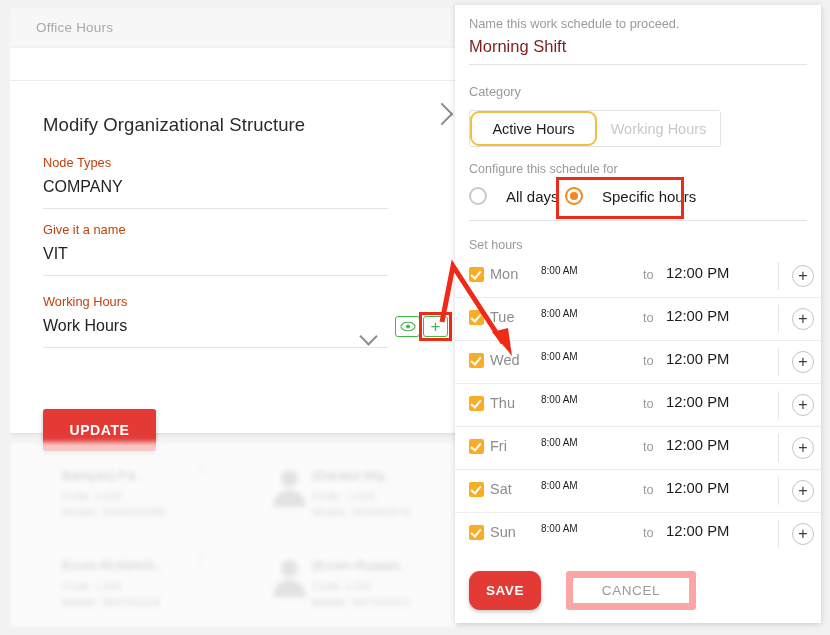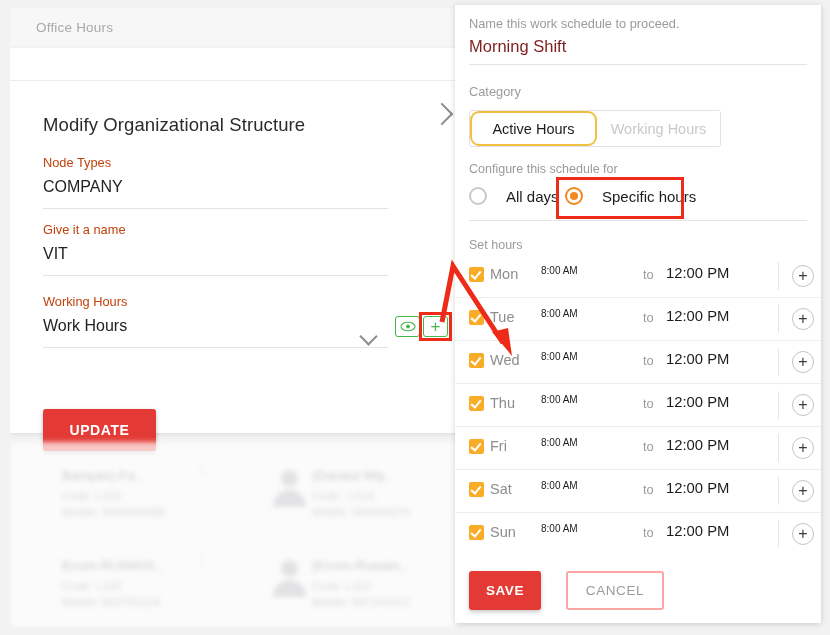--- a/index.html
+++ b/index.html
@@ -447,37 +447,37 @@
   }
 
   #save-btn {
     position: absolute;
     left: 14px;
     top: 566px;
     width: 72px;
     height: 39px;
     background: #e43a35;
     border: none;
-    border-radius: 3px;
+    border-radius: 11px;
     color: #fff;
     font-size: 13.5px;
     font-weight: bold;
     letter-spacing: .6px;
     font-family: "Liberation Sans", sans-serif;
     box-shadow: 0 2px 4px rgba(0,0,0,.22);
     cursor: pointer;
   }
   #cancel-btn {
     position: absolute;
     left: 111px;
     top: 566px;
-    width: 98px;
+    width: 130px;
     height: 39px;
     background: #fff;
-    border: 2px solid #fca5a5;
+    border: 7px solid #fca5a5;
     border-radius: 3px;
     color: #9b9b9b;
     font-size: 13.5px;
     letter-spacing: .6px;
     font-family: "Liberation Sans", sans-serif;
     cursor: pointer;
   }
 
   
   #annotation-arrow {

